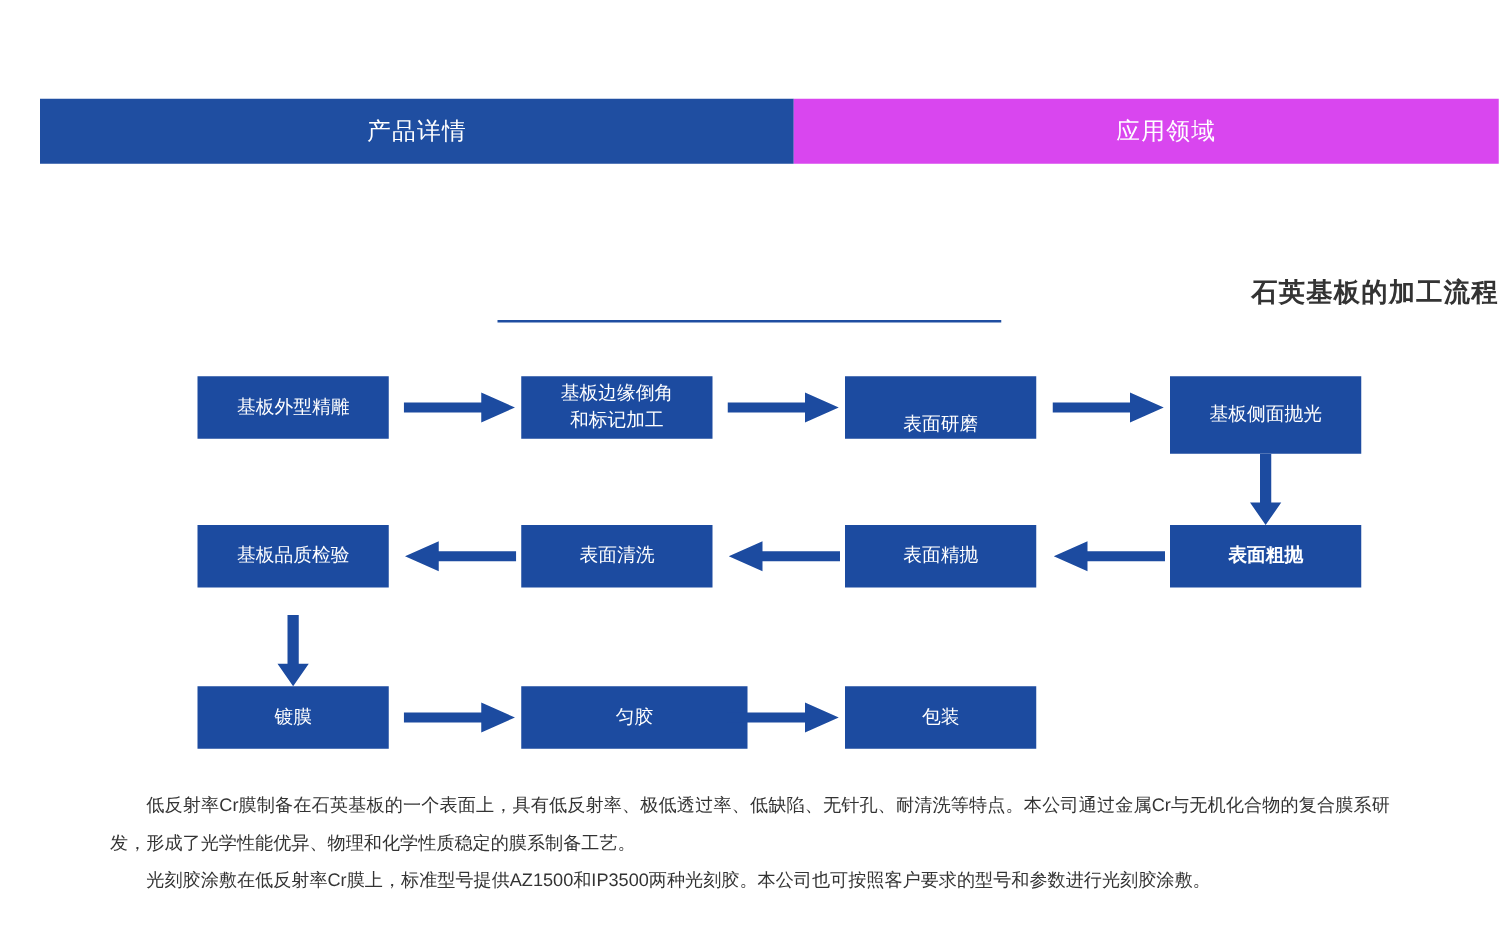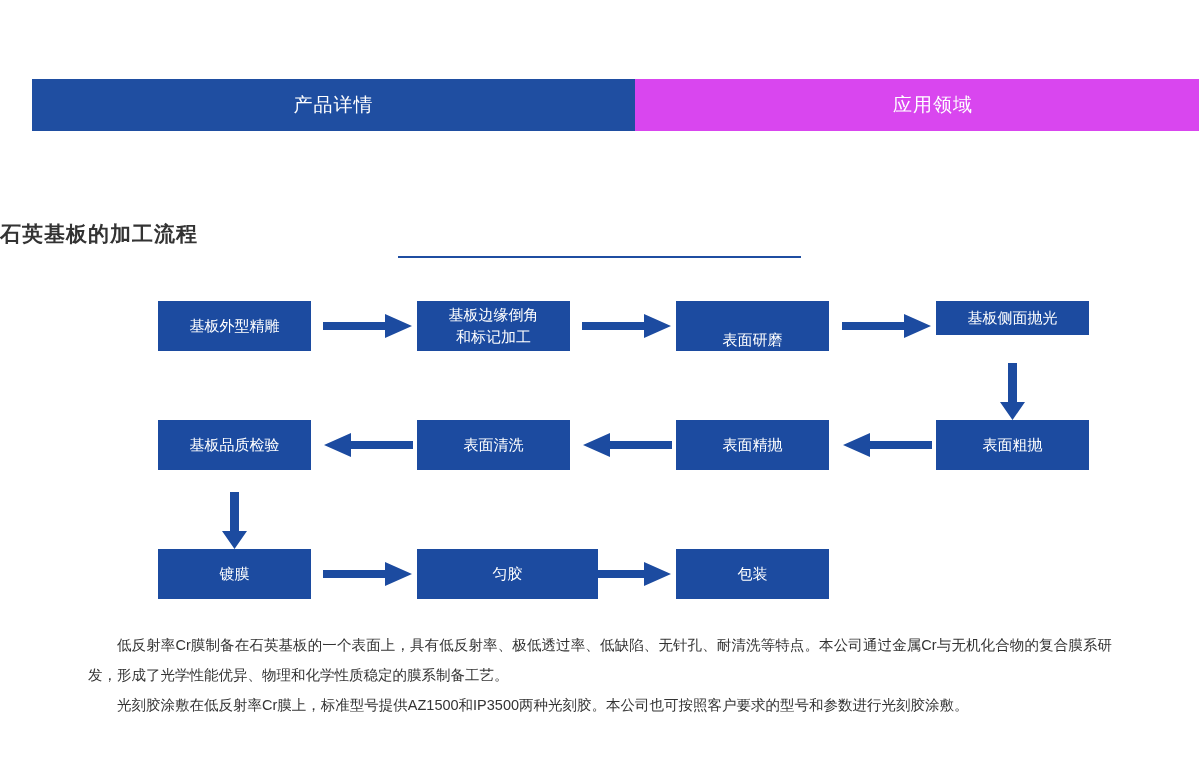--- a/index.html
+++ b/index.html
@@ -46,21 +46,21 @@
     width: 596px;
     background: #d946ef;
   }
 
   
   .section-title {
     position: absolute;
     left: 0;
     top: 220px;
     width: 1199px;
-    text-align: left;
+    text-align: right;
     font-size: 21px;
     font-weight: bold;
     color: #333333;
     letter-spacing: 1px;
   }
   .title-rule {
     position: absolute;
     left: 398px;
     top: 256px;
     width: 403px;
@@ -156,21 +156,21 @@
   <div class="flow-box" style="left:664px; top:301px; width:153px; height:50px;align-items:flex-end;">
     <span>表面研磨</span>
   </div>
 
   <div class="arrow" style="left:830px; top:313px;">
     <svg width="90" height="26" viewBox="0 0 90 26">
       <path d="M0 9 L62 9 L62 1 L89 13 L62 25 L62 17 L0 17 Z" fill="#1c4ba0"></path>
     </svg>
   </div>
 
-  <div class="flow-box" style="left:924px; top:301px; width:153px; height:34px;">
+  <div class="flow-box" style="left:924px; top:301px; width:153px; height:62px;">
     <span>基板侧面抛光</span>
   </div>
 
   <div class="arrow" style="left:987px; top:363px;">
     <svg width="27" height="58" viewBox="0 0 27 58">
       <path d="M9 0 L18 0 L18 39 L26 39 L13.5 57 L1 39 L9 39 Z" fill="#1c4ba0"></path>
     </svg>
   </div>
 
   <div class="flow-box" style="left:146px; top:420px; width:153px; height:50px;text-align:right;">
@@ -196,21 +196,21 @@
   <div class="flow-box" style="left:664px; top:420px; width:153px; height:50px;">
     <span>表面精抛</span>
   </div>
 
   <div class="arrow" style="left:830px; top:432px;">
     <svg width="90" height="26" viewBox="0 0 90 26">
       <path d="M90 9 L28 9 L28 1 L1 13 L28 25 L28 17 L90 17 Z" fill="#1c4ba0"></path>
     </svg>
   </div>
 
-  <div class="flow-box" style="left:924px; top:420px; width:153px; height:50px;">
+  <div class="flow-box" style="left:924px; top:420px; width:153px; height:50px;font-weight:bold;">
     <span>表面粗抛</span>
   </div>
 
   <div class="arrow" style="left:209px; top:492px;">
     <svg width="27" height="58" viewBox="0 0 27 58">
       <path d="M9 0 L18 0 L18 39 L26 39 L13.5 57 L1 39 L9 39 Z" fill="#1c4ba0"></path>
     </svg>
   </div>
 
   <div class="flow-box" style="left:146px; top:549px; width:153px; height:50px;">

